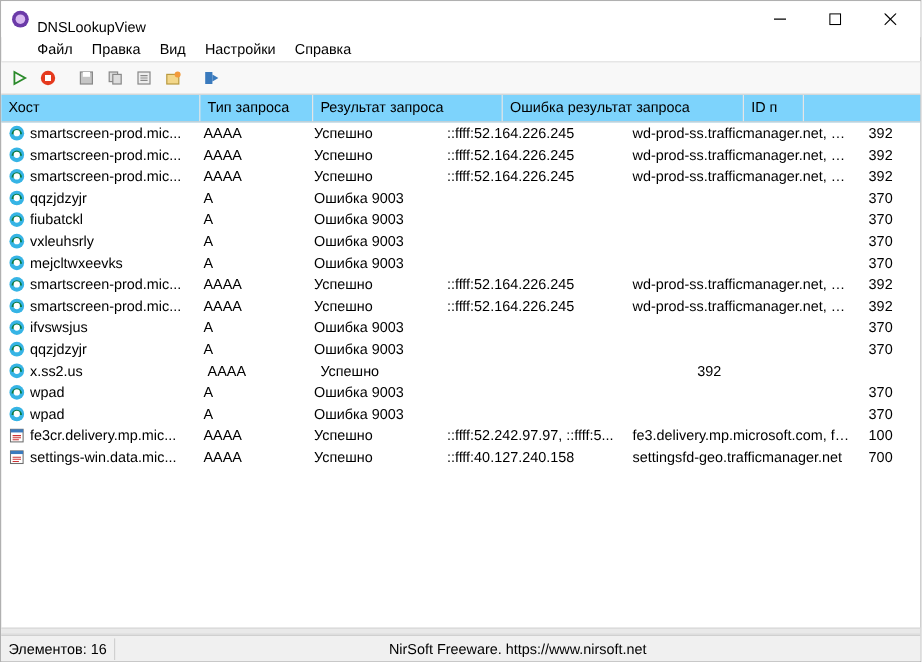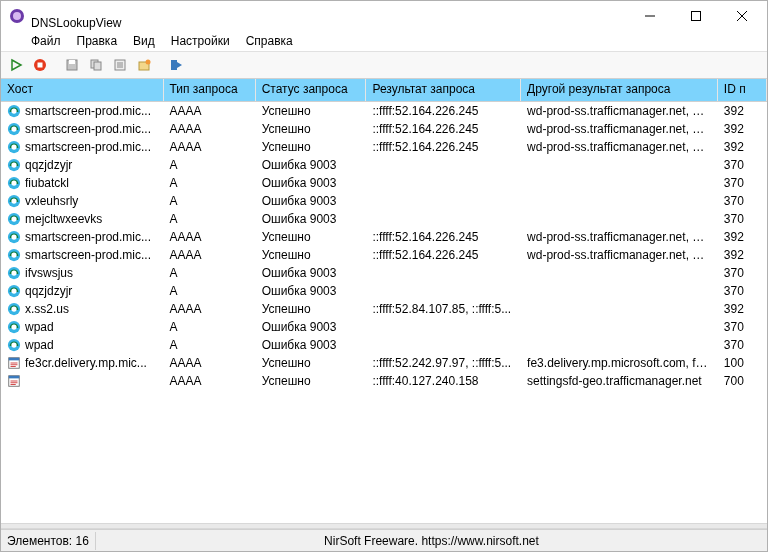--- a/index.html
+++ b/index.html
@@ -120,23 +120,22 @@
           <rect x="2" y="2" width="6" height="10" fill="#3a7abd"></rect>
           <polygon points="8,4 13,7 8,10" fill="#3a7abd"></polygon>
         </svg>
       </div>
   </div>
 
   <div class="listview">
     <div class="lv-header">
       <div class="col c0">Хост</div>
       <div class="col c1">Тип запроса</div>
-      <div class="col c2">Статус запроса</div>
       <div class="col c3">Результат запроса</div>
-      <div class="col c4">Другой результат запроса</div>
+      <div class="col c4">Ошибка результат запроса</div>
       <div class="col c5">ID п</div>
     </div>
     <div class="lv-body" id="lv-body">
         <div class="row">
           <div class="cell host c0">
             <svg class="row-icon" viewBox="0 0 16 16">
               <circle cx="8" cy="8" r="7" fill="#36b4e5"></circle>
               <path d="M3 9 A5 5 0 0 1 13 9 L8 9 Z" fill="#0b7a40"></path>
               <circle cx="8" cy="8" r="3" fill="#fff"></circle>
             </svg>
@@ -302,21 +301,20 @@
           <div class="cell host c0">
             <svg class="row-icon" viewBox="0 0 16 16">
               <circle cx="8" cy="8" r="7" fill="#36b4e5"></circle>
               <path d="M3 9 A5 5 0 0 1 13 9 L8 9 Z" fill="#0b7a40"></path>
               <circle cx="8" cy="8" r="3" fill="#fff"></circle>
             </svg>
             <span>x.ss2.us</span>
           </div>
           <div class="cell c1">AAAA</div>
           <div class="cell c2">Успешно</div>
-          <div class="cell c3">::ffff:52.84.107.85, ::ffff:5...</div>
           <div class="cell c4"></div>
           <div class="cell c5">392</div>
         </div>
         <div class="row">
           <div class="cell host c0">
             <svg class="row-icon" viewBox="0 0 16 16">
               <circle cx="8" cy="8" r="7" fill="#36b4e5"></circle>
               <path d="M3 9 A5 5 0 0 1 13 9 L8 9 Z" fill="#0b7a40"></path>
               <circle cx="8" cy="8" r="3" fill="#fff"></circle>
             </svg>
@@ -362,20 +360,21 @@
         </div>
         <div class="row">
           <div class="cell host c0">
             <svg class="row-icon" viewBox="0 0 16 16">
               <rect x="2" y="2" width="12" height="12" fill="#fff" stroke="#6d6d6d"></rect>
               <rect x="2" y="2" width="12" height="3" fill="#3a7abd"></rect>
               <line x1="4" y1="8" x2="12" y2="8" stroke="#c33"></line>
               <line x1="4" y1="10" x2="12" y2="10" stroke="#c33"></line>
               <line x1="4" y1="12" x2="10" y2="12" stroke="#c33"></line>
             </svg>
+            <span>settings-win.data.mic...</span>
           </div>
           <div class="cell c1">AAAA</div>
           <div class="cell c2">Успешно</div>
           <div class="cell c3">::ffff:40.127.240.158</div>
           <div class="cell c4">settingsfd-geo.trafficmanager.net</div>
           <div class="cell c5">700</div>
         </div>
       </div>
   </div>
 

